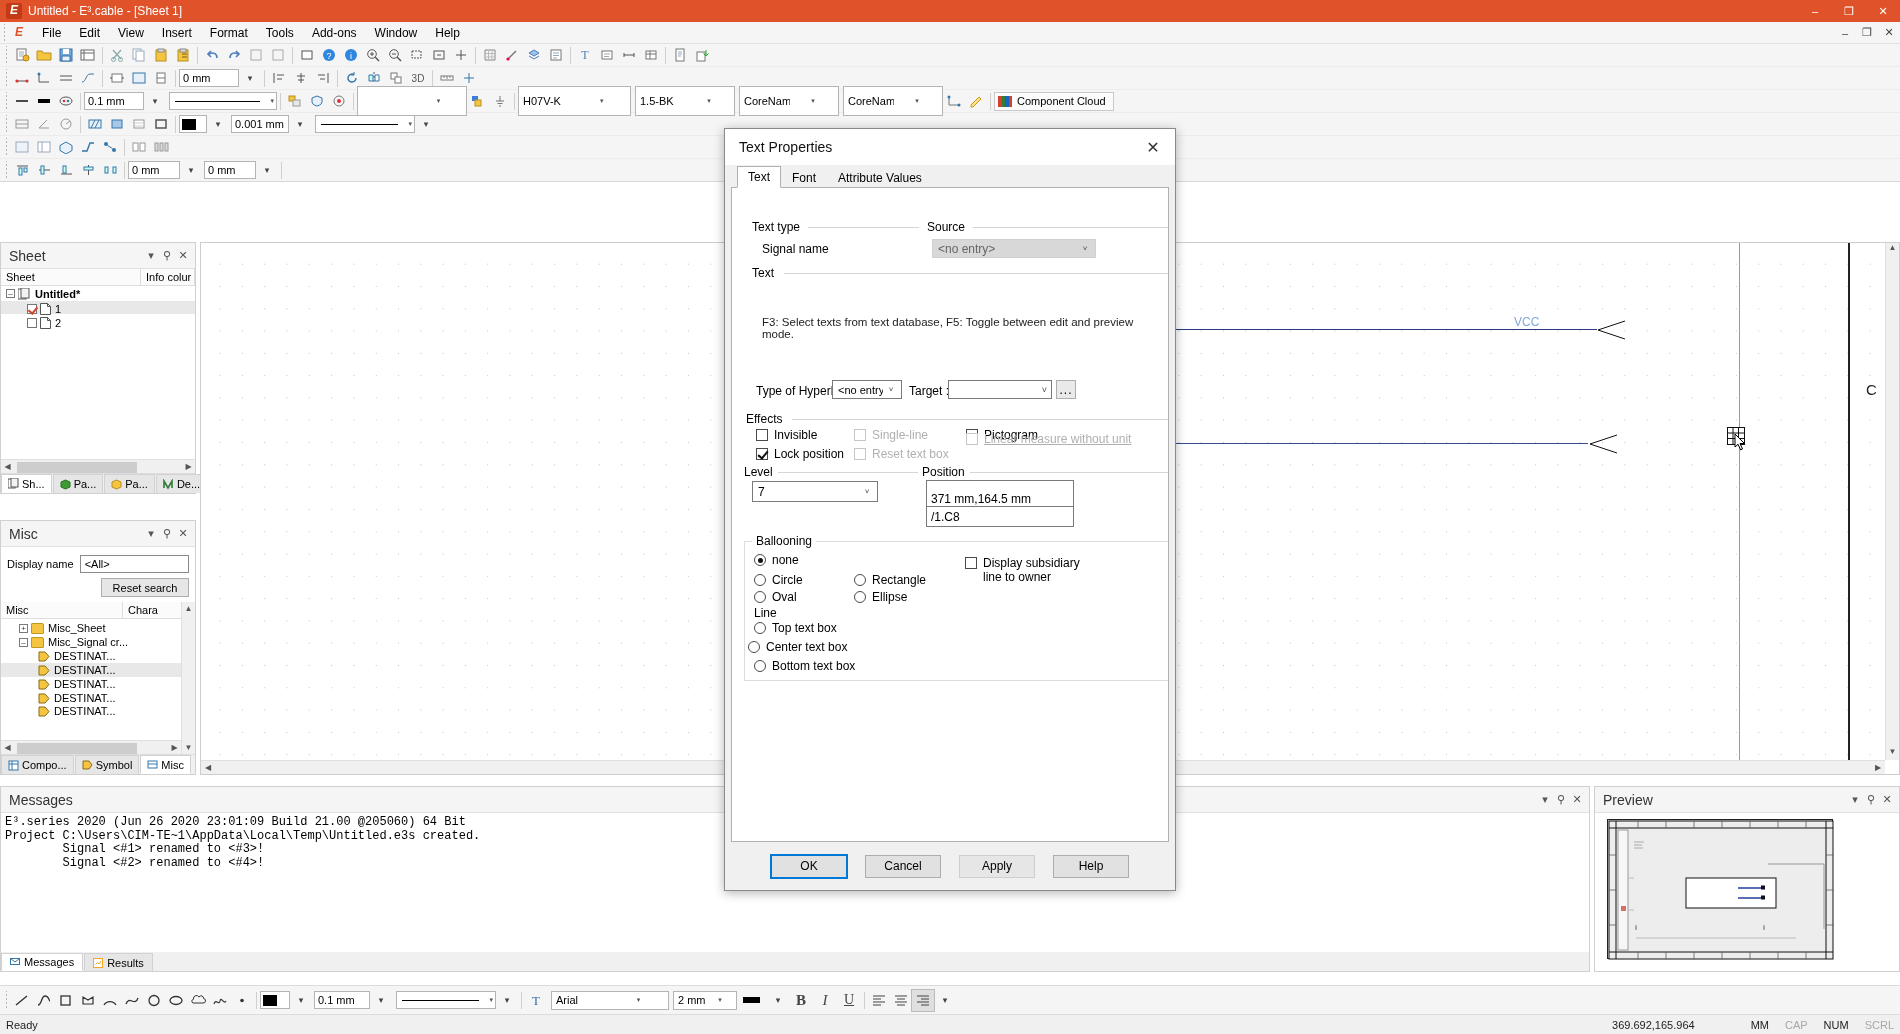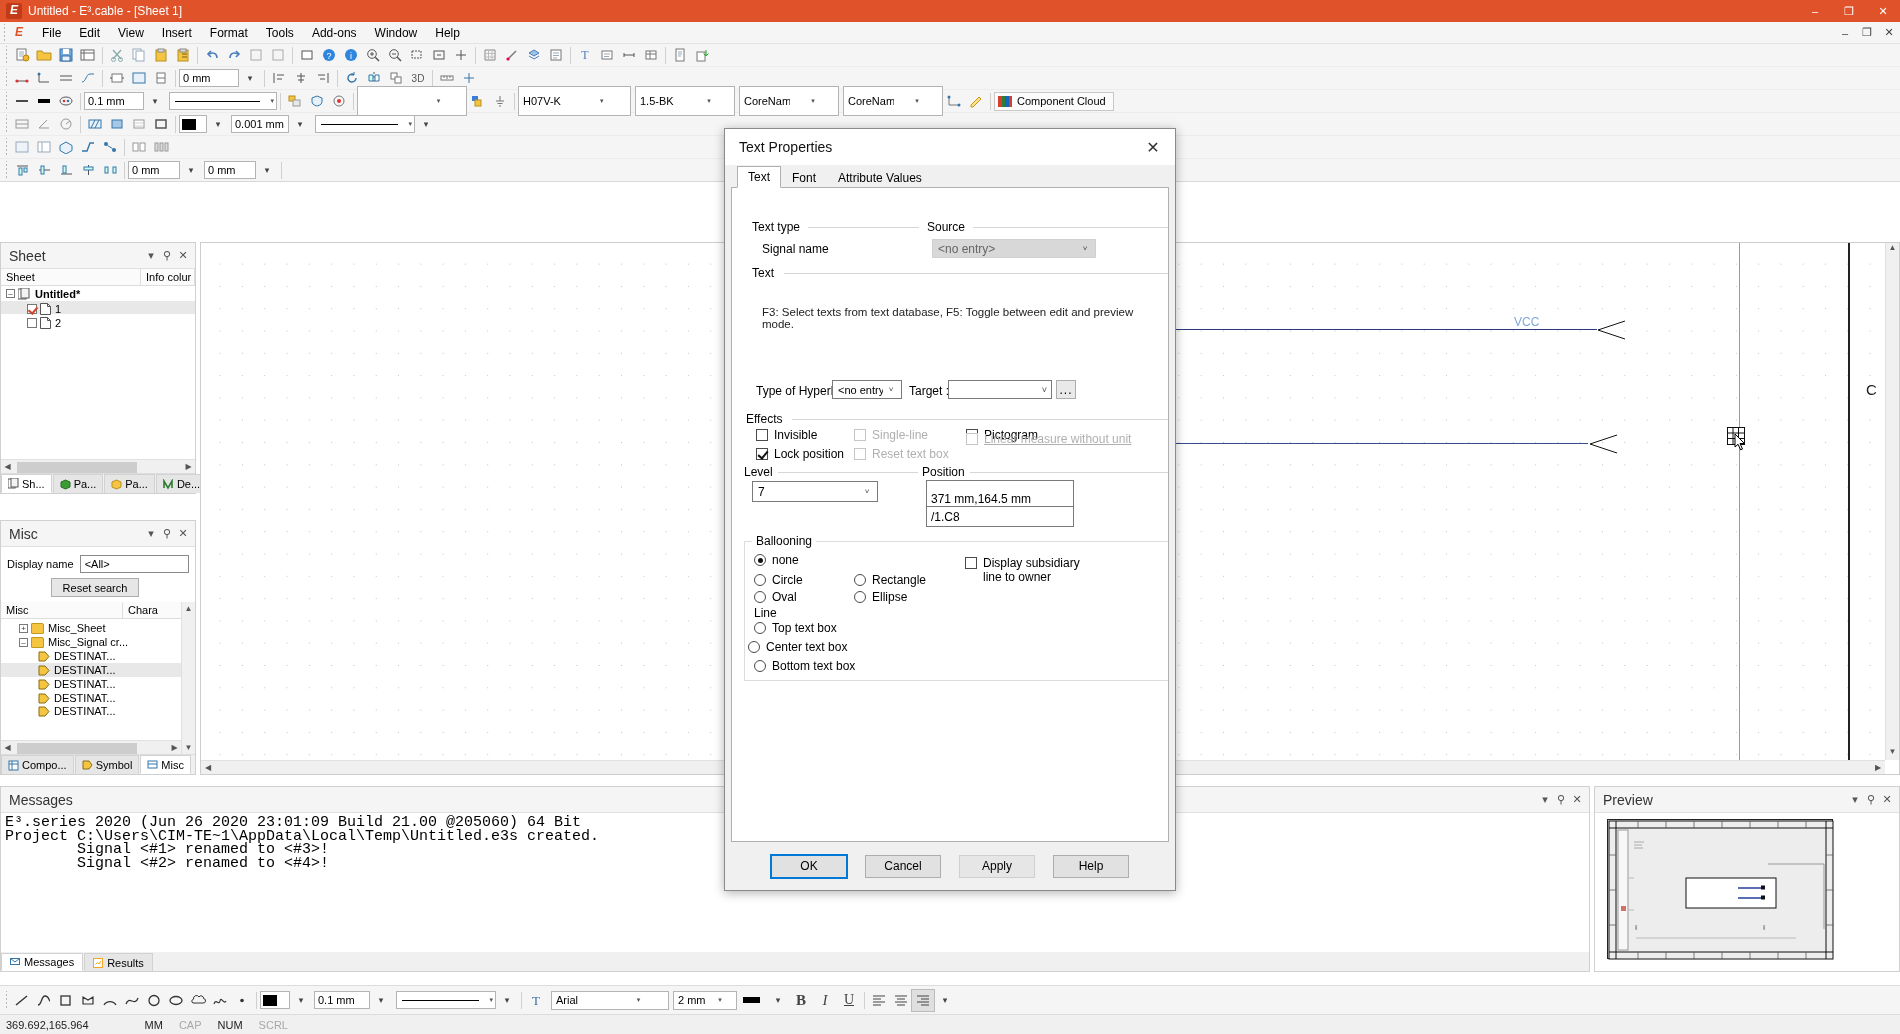--- a/index.html
+++ b/index.html
@@ -174,21 +174,21 @@
   .vcc{ position:absolute;color:#7FA8D8;font-size:12px; }
   .frameline{ position:absolute;background:#9a9a9a;width:1px; }
   .frameline.dark{ background:#222;width:1.5px; }
   .cletter{ position:absolute;font-size:15px;color:#222; }
   .cursor-grid{ position:absolute;width:17px;height:17px; }
 
   
   .msgpanel{ position:absolute;background:#fff;border:1px solid #d0d0d0;
     display:flex;flex-direction:column; }
   .msgbody{
-    flex:1;font-family:"Liberation Mono", monospace;font-size:15px;
+    flex:1;font-family:"Liberation Mono", monospace;font-size:12px;
     padding:3px 4px;white-space:pre;line-height:13.5px;overflow:hidden;background:#fff;
   }
   .msgtabs{ height:19px;background:#F0F0F0;display:flex;align-items:flex-end; }
   .msgtab{ height:18px;display:flex;align-items:center;gap:4px;padding:0 8px;font-size:11px;
     border:1px solid #d2d2d2;border-bottom:none;background:#e6e6e6;margin-right:1px; }
   .msgtab.act{ background:#fff;border-bottom:1px solid #fff; }
   .msgtab i{ width:10px;height:10px;display:block;flex:none; }
 
   
   .prevbody{ flex:1;background:#fff;position:relative;overflow:hidden; }
@@ -961,21 +961,21 @@
     <span class="pb dcaret">▾</span>
     <span class="pb">⚲</span>
     <span class="pb">✕</span>
   </div>
   <div style="padding:8px 6px 0 6px;display:flex;align-items:center;gap:6px;flex:none;">
     <span style="font-size:11px;">Display name</span>
     <span style="flex:1;height:18px;border:1px solid #8a8a8a;background:#fff;font-size:11px;display:flex;align-items:center;padding:0 4px;">
       <span>&lt;All&gt;</span>
     </span>
   </div>
-  <div style="display:flex;justify-content:center;padding:5px 6px 5px 0;flex:none;">
+  <div style="display:flex;justify-content:flex-end;padding:5px 6px 5px 0;flex:none;">
     <span style="height:19px;min-width:88px;border:1px solid #adadad;background:#E6E6E6;font-size:11px;display:flex;align-items:center;justify-content:center;">
       <span>Reset search</span>
     </span>
   </div>
   <div style="display:flex;flex:1;min-height:0;">
     <div style="flex:1;display:flex;flex-direction:column;min-width:0;">
       <div class="col-hdr">
         <div style="width:122px;">Misc</div>
         <div style="flex:1;border-right:none;">Chara</div>
       </div>
@@ -1275,20 +1275,21 @@
     <svg class="gi" width="16" height="15" viewBox="0 0 16 15">
         <path d="M2 3h12M6 6h8M2 9h12M6 12h8" stroke="#444" stroke-width="1.2"></path>
       </svg>
   </div>
   <div class="tbtn">
       <span class="dcaret">▾</span>
     </div>
 </div>
 
 <div class="statusbar">
+  <span class="sleft">Ready</span>
   <span class="scoord">369.692,165.964</span>
   <span class="sflag">MM</span>
   <span class="sflag dim">CAP</span>
   <span class="sflag">NUM</span>
   <span class="sflag dim">SCRL</span>
 </div>
 
 <div class="dlg">
   <div class="dlg-title">
     <span class="t">Text Properties</span>
@@ -1310,21 +1311,21 @@
     <span class="dlabel" style="left:195px;top:32px;">Source</span>
     <div class="gline" style="left:241px;width:198px;top:39px;"></div>
     <div class="dcombo disabled" style="left:200px;top:51px;width:164px;height:19px;">
       <span class="txt">&lt;no entry&gt;</span>
       <span class="cv dcaret">˅</span>
     </div>
 
     <span class="dlabel" style="left:20px;top:78px;">Text</span>
     <div class="gline" style="left:52px;width:387px;top:85px;"></div>
 
-    <span class="hint" style="left:30px;top:118px;">F3: Select texts from text database, F5: Toggle between edit and preview mode.</span>
+    <span class="hint" style="left:30px;top:128px;">F3: Select texts from text database, F5: Toggle between edit and preview mode.</span>
 
     <span class="dlabel" style="left:24px;top:196px;">Type of Hyperlink :</span>
     <div class="dcombo" style="left:100px;top:192px;width:70px;height:19px;">
       <span class="txt" style="font-size:11px;">&lt;no entry&gt;</span>
       <span class="cv dcaret">˅</span>
     </div>
     <span class="dlabel" style="left:177px;top:196px;">Target :</span>
     <div class="dinput" style="left:216px;top:192px;width:104px;height:19px;">
       <span></span>
       <span class="cv dcaret" style="margin-left:auto;">˅</span>

